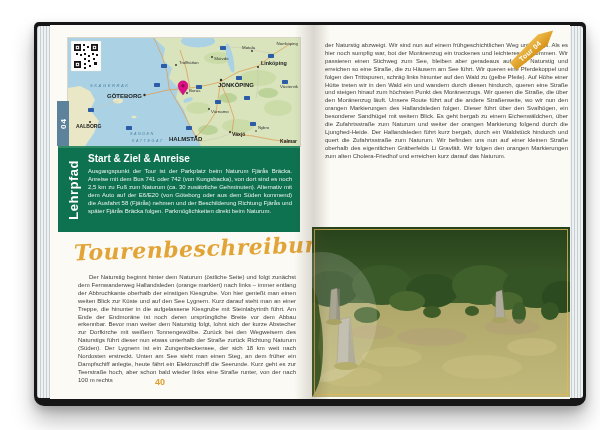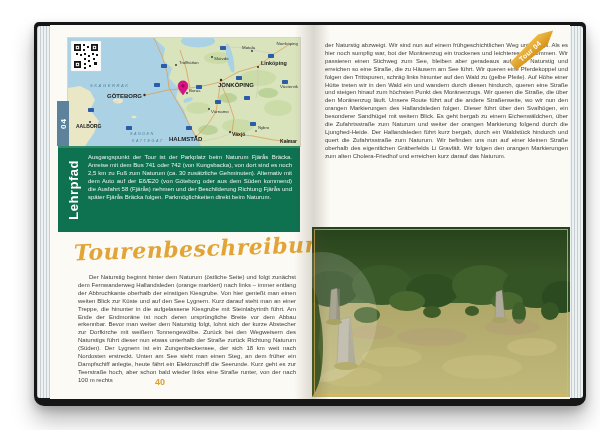--- a/index.html
+++ b/index.html
@@ -185,20 +185,21 @@
 
     <div class="chapter-tab">
       <span>04</span>
     </div>
 
     <div class="infobox">
       <div class="vert">
         <span>Lehrpfad</span>
       </div>
       <div class="content">
+        <h3>Start &amp; Ziel &amp; Anreise</h3>
         <p>Ausgangspunkt der Tour ist der Parkplatz beim Naturum Fjärås Bräcka. Anreise mit dem Bus 741 oder 742 (von Kungsbacka), von dort sind es noch 2,5 km zu Fuß zum Naturum (ca. 30 zusätzliche Gehminuten). Alternativ mit dem Auto auf der E6/E20 (von Göteborg oder aus dem Süden kommend) die Ausfahrt 58 (Fjärås) nehmen und der Beschilderung Richtung Fjärås und später Fjärås Bräcka folgen. Parkmöglichkeiten direkt beim Naturum.</p>
       </div>
     </div>
 
     <div class="script-heading">Tourenbeschreibung</div>
     <div class="body-copy">Der Naturstig beginnt hinter dem Naturum (östliche Seite) und folgt zunächst dem Fernwanderweg Hallandsleden (orange markiert) nach links – immer entlang der Abbruchkante oberhalb der einstigen Kiesgrube. Von hier genießt man einen weiten Blick zur Küste und auf den See Lygnern. Kurz darauf steht man an einer Treppe, die hinunter in die aufgelassene Kiesgrube mit Steinlabyrinth führt. Am Ende der Endmoräne ist noch deren ursprüngliche Breite vor dem Abbau erkennbar. Bevor man weiter dem Naturstig folgt, lohnt sich der kurze Abstecher zur Dorfkirche mit weißem Tonnengewölbe. Zurück bei den Wegweisern des Naturstigs führt dieser nun etwas unterhalb der Straße zurück Richtung Naturum (Süden). Der Lygnern ist ein Zungenbeckensee, der sich 18 km weit nach Nordosten erstreckt. Unten am See sieht man einen Steg, an dem früher ein Dampfschiff anlegte, heute fährt ein Elektroschiff die Seerunde. Kurz geht es zur Teerstraße hoch, aber schon bald wieder links eine Straße runter, von der nach 100 m rechts</div>
     <div class="pageno">40</div>
   </div>
 
   <div class="page pr">

